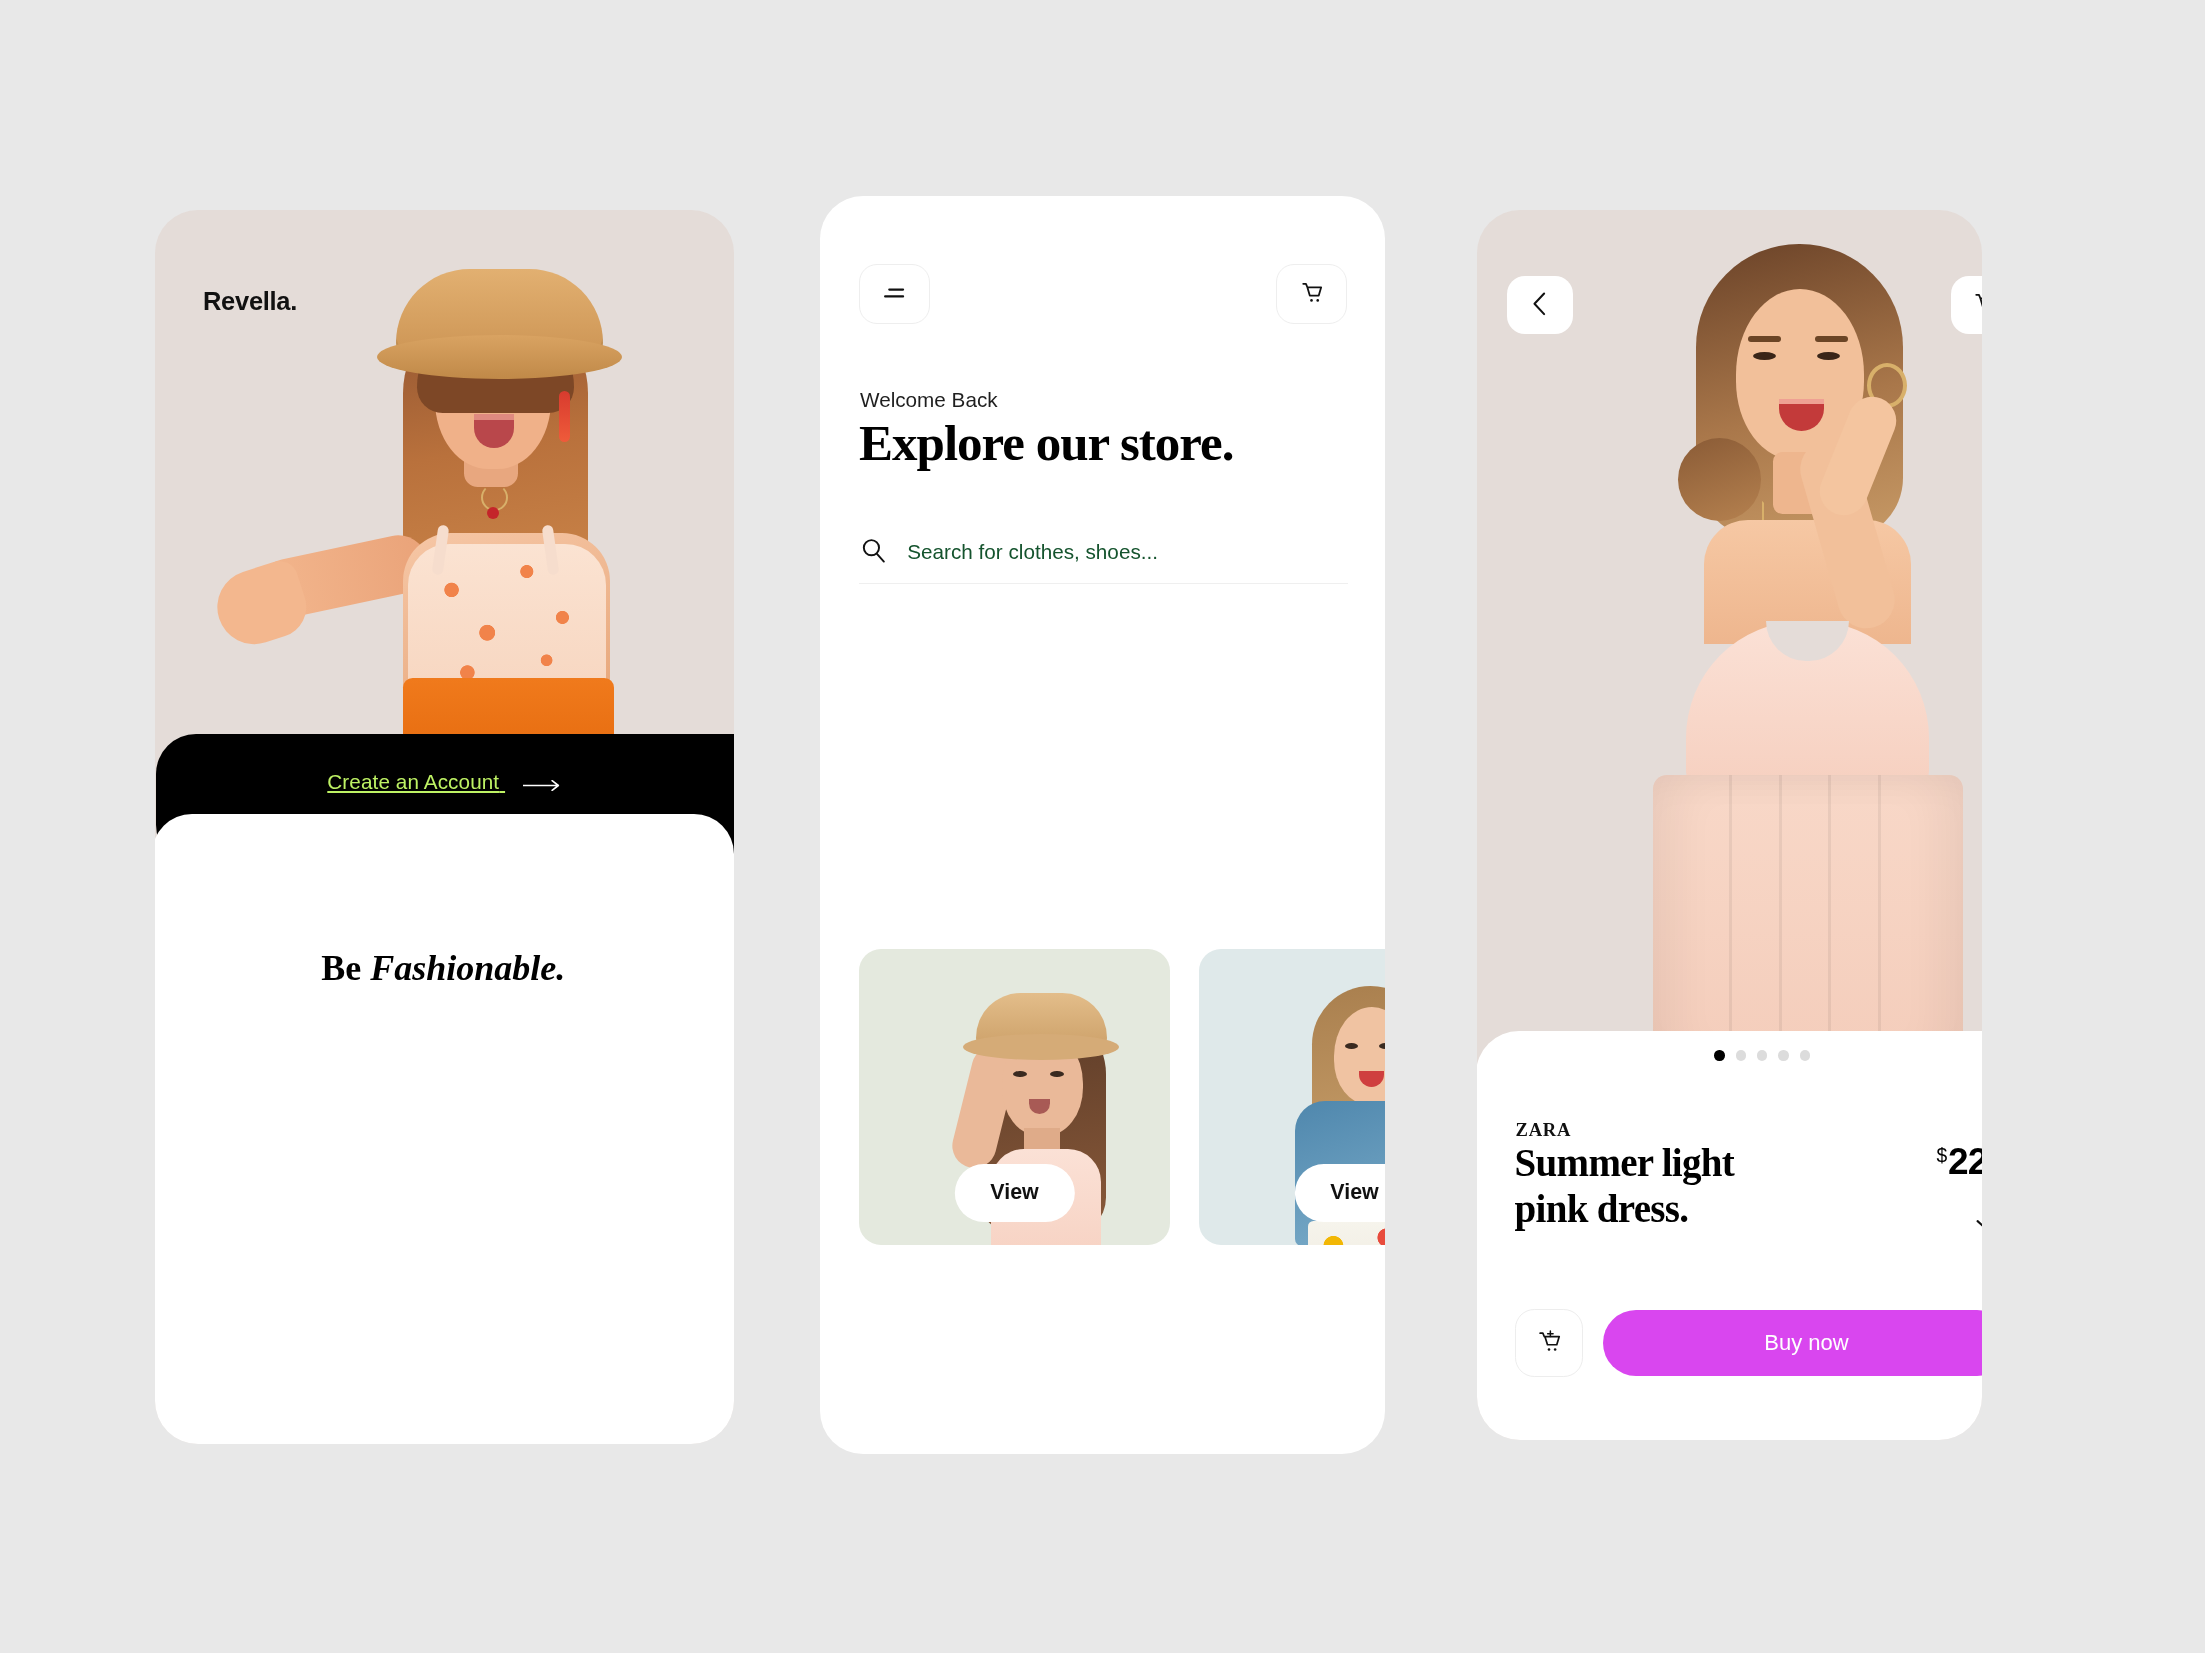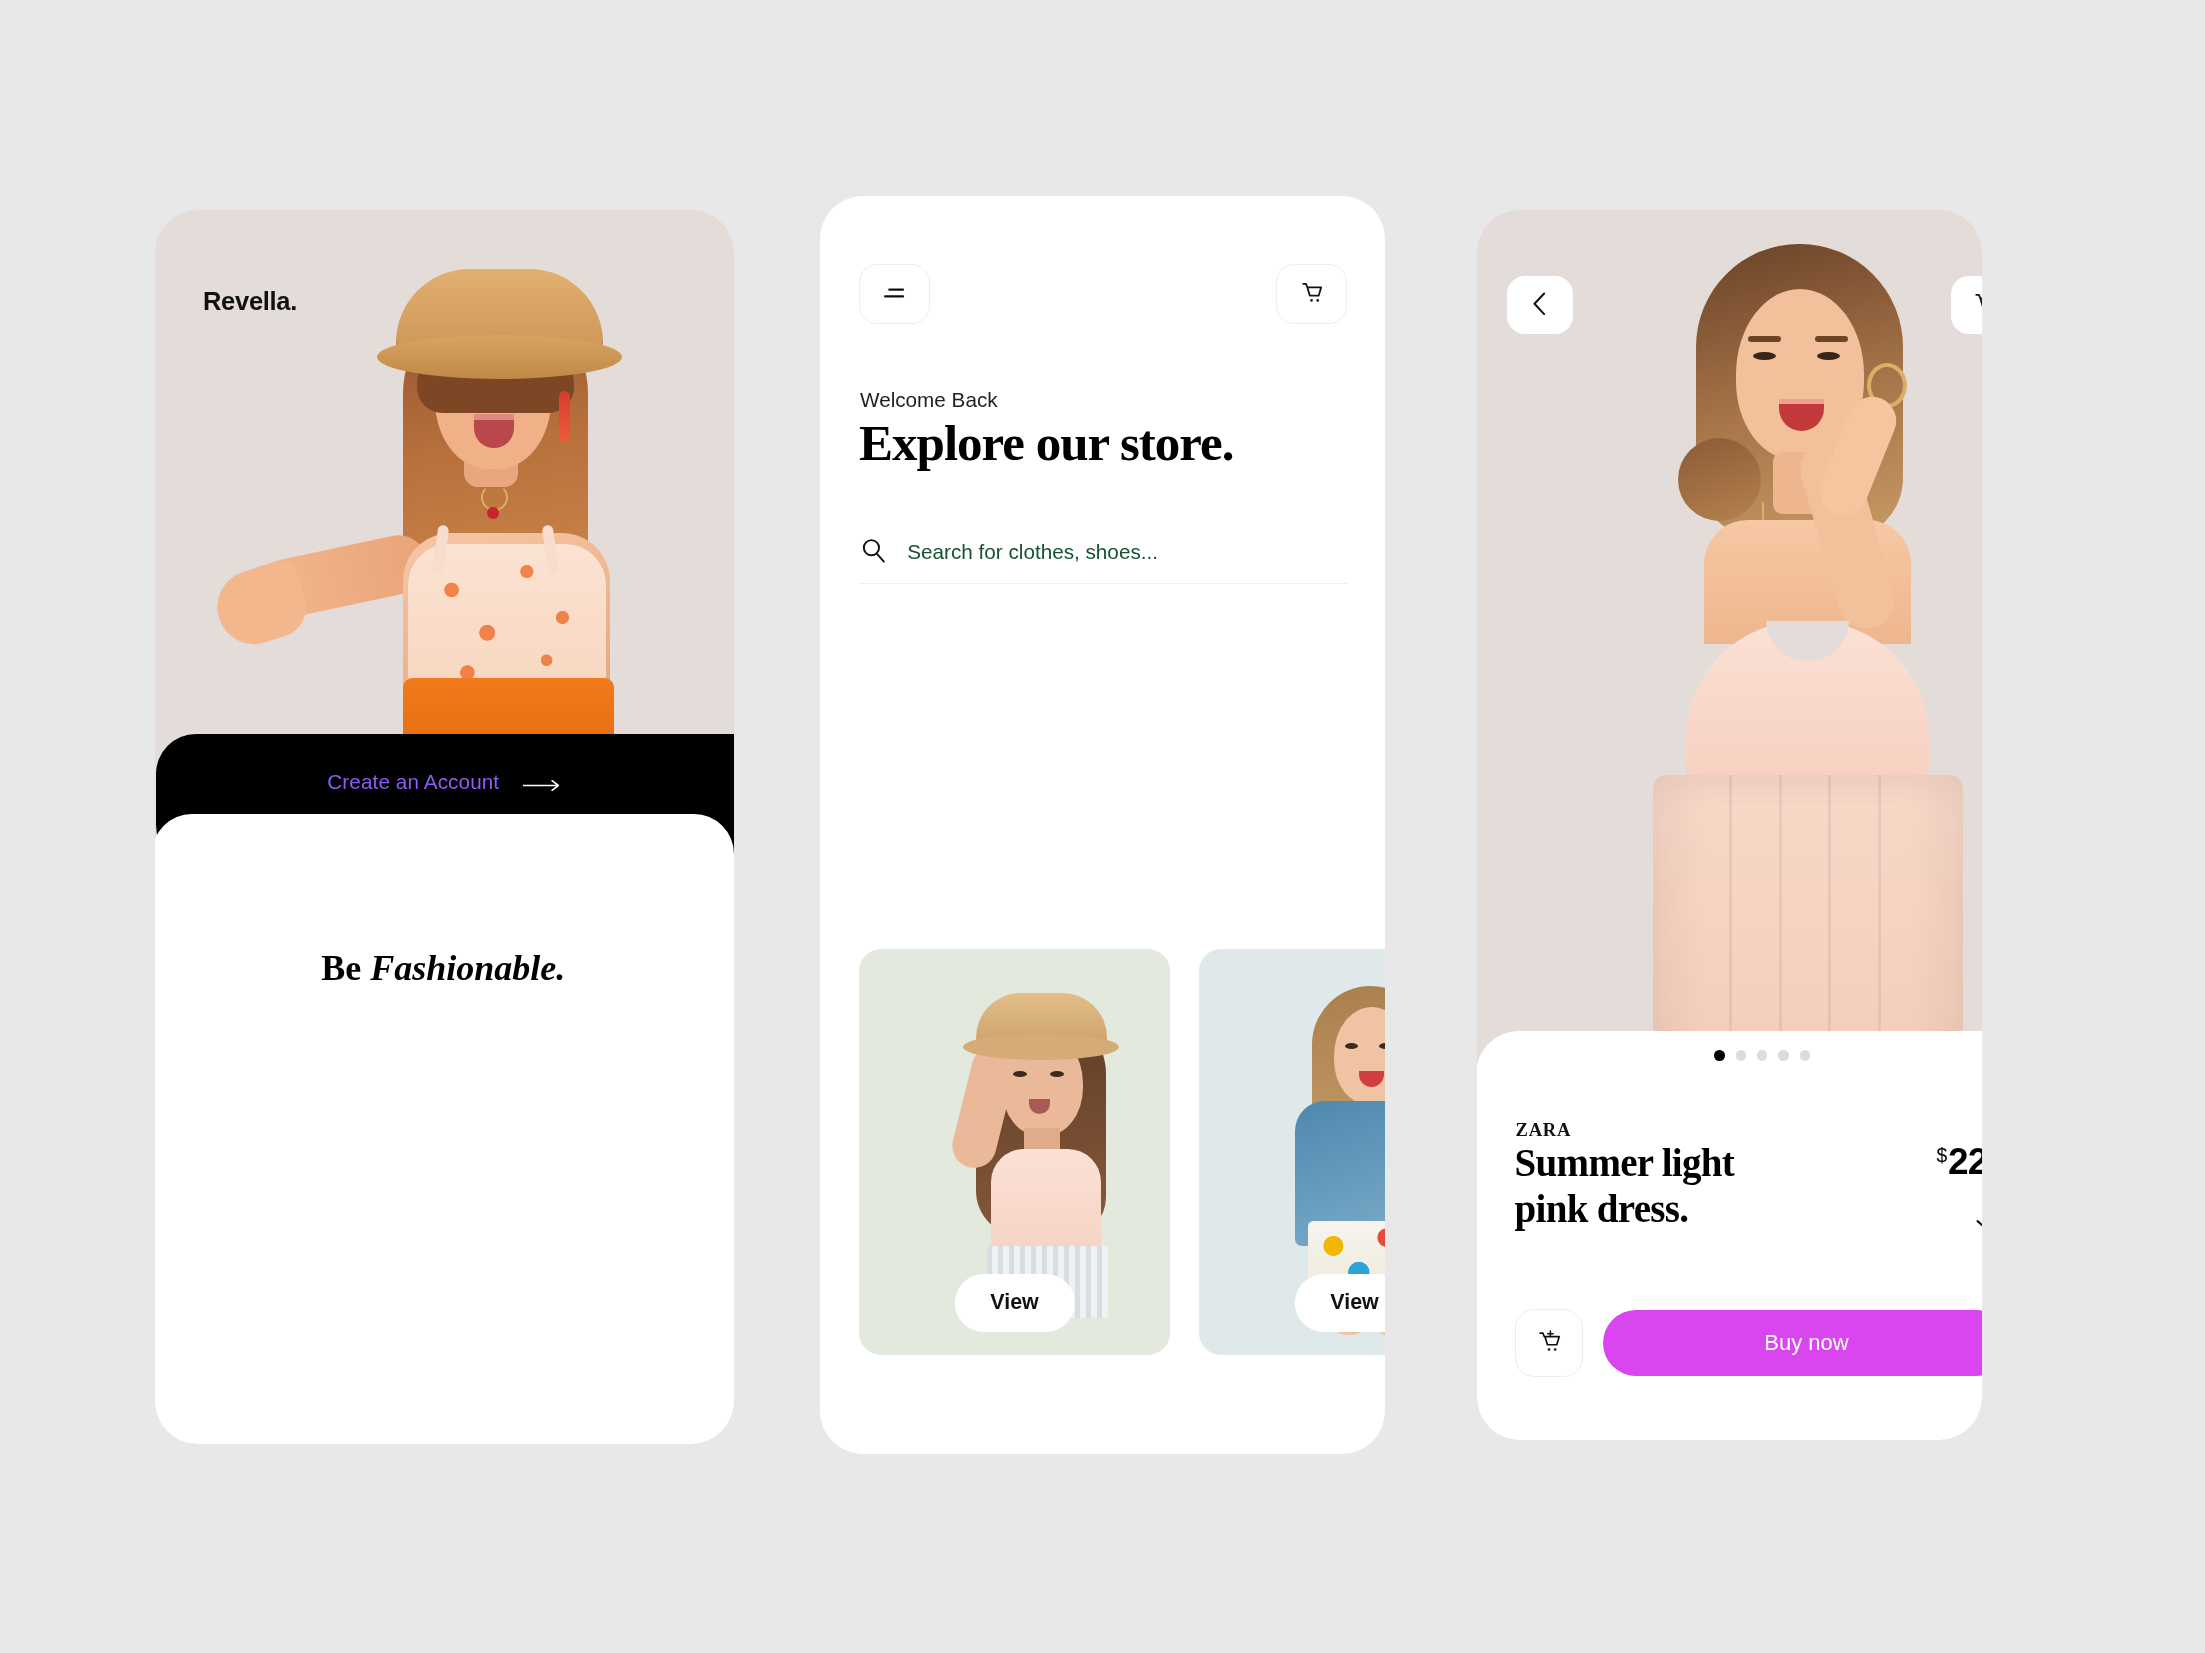--- a/index.html
+++ b/index.html
@@ -46,21 +46,21 @@
     border-radius:41px 41px 9.6px 9.6px;}
   .m1 .strap{position:absolute;top:281px;width:11px;height:50px;background:#f6ddcd;border-radius:5.5px;transform:rotate(8deg);}
   .m1 .strap.l{left:135px;} .m1 .strap.r{left:245px;transform:rotate(-8deg);}
   .m1 .skirt{position:absolute;left:103px;top:434px;width:211px;height:96px;background:linear-gradient(180deg,#f07a1c,#e4690d);border-radius:9.6px 9.6px 0 0;}
   .m1 .arm{position:absolute;left:-43px;top:303px;width:172px;height:59px;background:linear-gradient(90deg,#f3b78e,#eda madeira);background:linear-gradient(90deg,#f3b78e,#eaa379);border-radius:33px;transform:rotate(-12deg);}
   .m1 .hand{position:absolute;left:-83px;top:324px;width:88px;height:74px;background:#f3b78e;border-radius:41px 20.7px 34px 41px;transform:rotate(-18deg);}
   .m1 .necklace{position:absolute;left:181px;top:240px;width:23.4px;height:23.4px;border:2.8px solid #d8b06a;border-top-color:transparent;border-radius:50%;}
   .m1 .pendant{position:absolute;left:187px;top:263px;width:12.4px;height:12.4px;background:#c4252a;border-radius:50%;}
 
   .p1-black{position:absolute;left:0.7px;top:524px;width:578px;height:131px;background:#000;border-radius:40px 0 0 40px;}
-  .p1-black .label{position:absolute;left:0;right:0;top:36px;text-align:center;color:#8b5cf6;font-size:20.7px;font-weight:500;letter-spacing:0.1px;}
+  .p1-black .label{position:absolute;left:0;right:0;top:36px;text-align:center;color:#bef264;font-size:20.7px;font-weight:500;letter-spacing:0.1px;text-decoration:underline;}
   .p1-black .arrow{display:inline-block;margin-left:18px;vertical-align:middle;}
   .p1-white{position:absolute;left:-2.8px;top:604px;width:582px;height:634px;background:#fff;border-radius:40px 40px 40px 40px;}
   .p1-head{position:absolute;left:0;right:0;top:132px;text-align:center;}
   .p1-head .l1{font-size:36px;font-weight:300;color:#1a1a1a;letter-spacing:-0.7px;line-height:1.25;}
   .p1-head .l2{font-family:"Liberation Serif", serif;font-size:36px;font-weight:700;color:#000;line-height:1.25;}
   .p1-head .l2 em{font-style:italic;}
   .p1-explore{position:absolute;left:50%;transform:translateX(-50%);top:289px;width:225px;height:66px;border:1.4px solid #111;border-radius:20.7px;background:transparent;display:flex;align-items:center;justify-content:center;font-size:21.4px;font-weight:500;color:#111;cursor:pointer;}
 
   
   #phone2{left:820px;top:196px;width:565px;height:1258px;background:#fff;}
@@ -86,21 +86,21 @@
   .b2-model .dress{position:absolute;left:43px;top:157px;width:128px;height:69px;
      background:
        repeating-linear-gradient(62deg,#2f2f2f 0 6.9px,#f0f0f0 6.9px 13.8px,#8a8a8a 13.8px 20.7px);
      border-radius:12.4px 12.4px 0 0;}
   .b2-model .shoulder{position:absolute;left:54px;top:147px;width:110px;height:25px;background:#cacaca;border-radius:13.8px;}
   .b2-model .hand{position:absolute;left:39px;top:168px;width:40px;height:50px;background:#c9c9c9;border-radius:19.3px;}
 
   .p2-sec{position:absolute;left:39px;top:697px;width:491px;display:flex;justify-content:space-between;align-items:center;}
   .p2-sec h3{margin:0;font-family:"Liberation Serif", serif;font-size:28px;font-weight:700;color:#000;letter-spacing:-0.3px;}
   .p2-cards{position:absolute;left:39px;top:753px;width:538px;height:358px;display:flex;gap:29px;}
-  .pcard{position:relative;width:311px;height:406px;border-radius:22px;overflow:hidden;flex:0 0 auto;}
+  .pcard{position:relative;width:311px;height:296px;border-radius:22px;overflow:hidden;flex:0 0 auto;}
   .pcard .viewbtn{position:absolute;left:50%;transform:translateX(-50%);bottom:23.4px;height:58px;padding:0 36px;background:#fff;border-radius:30px;display:flex;align-items:center;justify-content:center;font-size:21.4px;font-weight:700;color:#111;cursor:pointer;z-index:5;}
 
   .cardA{background:#e4e9de;}
   .cA{position:absolute;left:74px;top:37px;width:207px;height:324px;}
   .cA .hair{position:absolute;left:43px;top:23.4px;width:130px;height:227px;background:linear-gradient(170deg,#5a3a27,#8a5a3a);border-radius:69px 69px 41px 48px;}
   .cA .face{position:absolute;left:69px;top:45px;width:81px;height:105px;background:#eab999;border-radius:50% 50% 46% 46%;}
   .cA .hat{position:absolute;left:43px;top:6.9px;width:131px;height:59px;background:linear-gradient(180deg,#e3bd8a,#cb9f67);border-radius:65px 65px 20.7px 20.7px;}
   .cA .brim{position:absolute;left:30px;top:48px;width:156px;height:26px;background:#d5ab77;border-radius:50%;}
   .cA .eye{position:absolute;width:13.8px;height:6.2px;background:#3a2a20;border-radius:50%;top:85px;}
   .cA .eye.l{left:80px;} .cA .eye.r{left:117px;}

